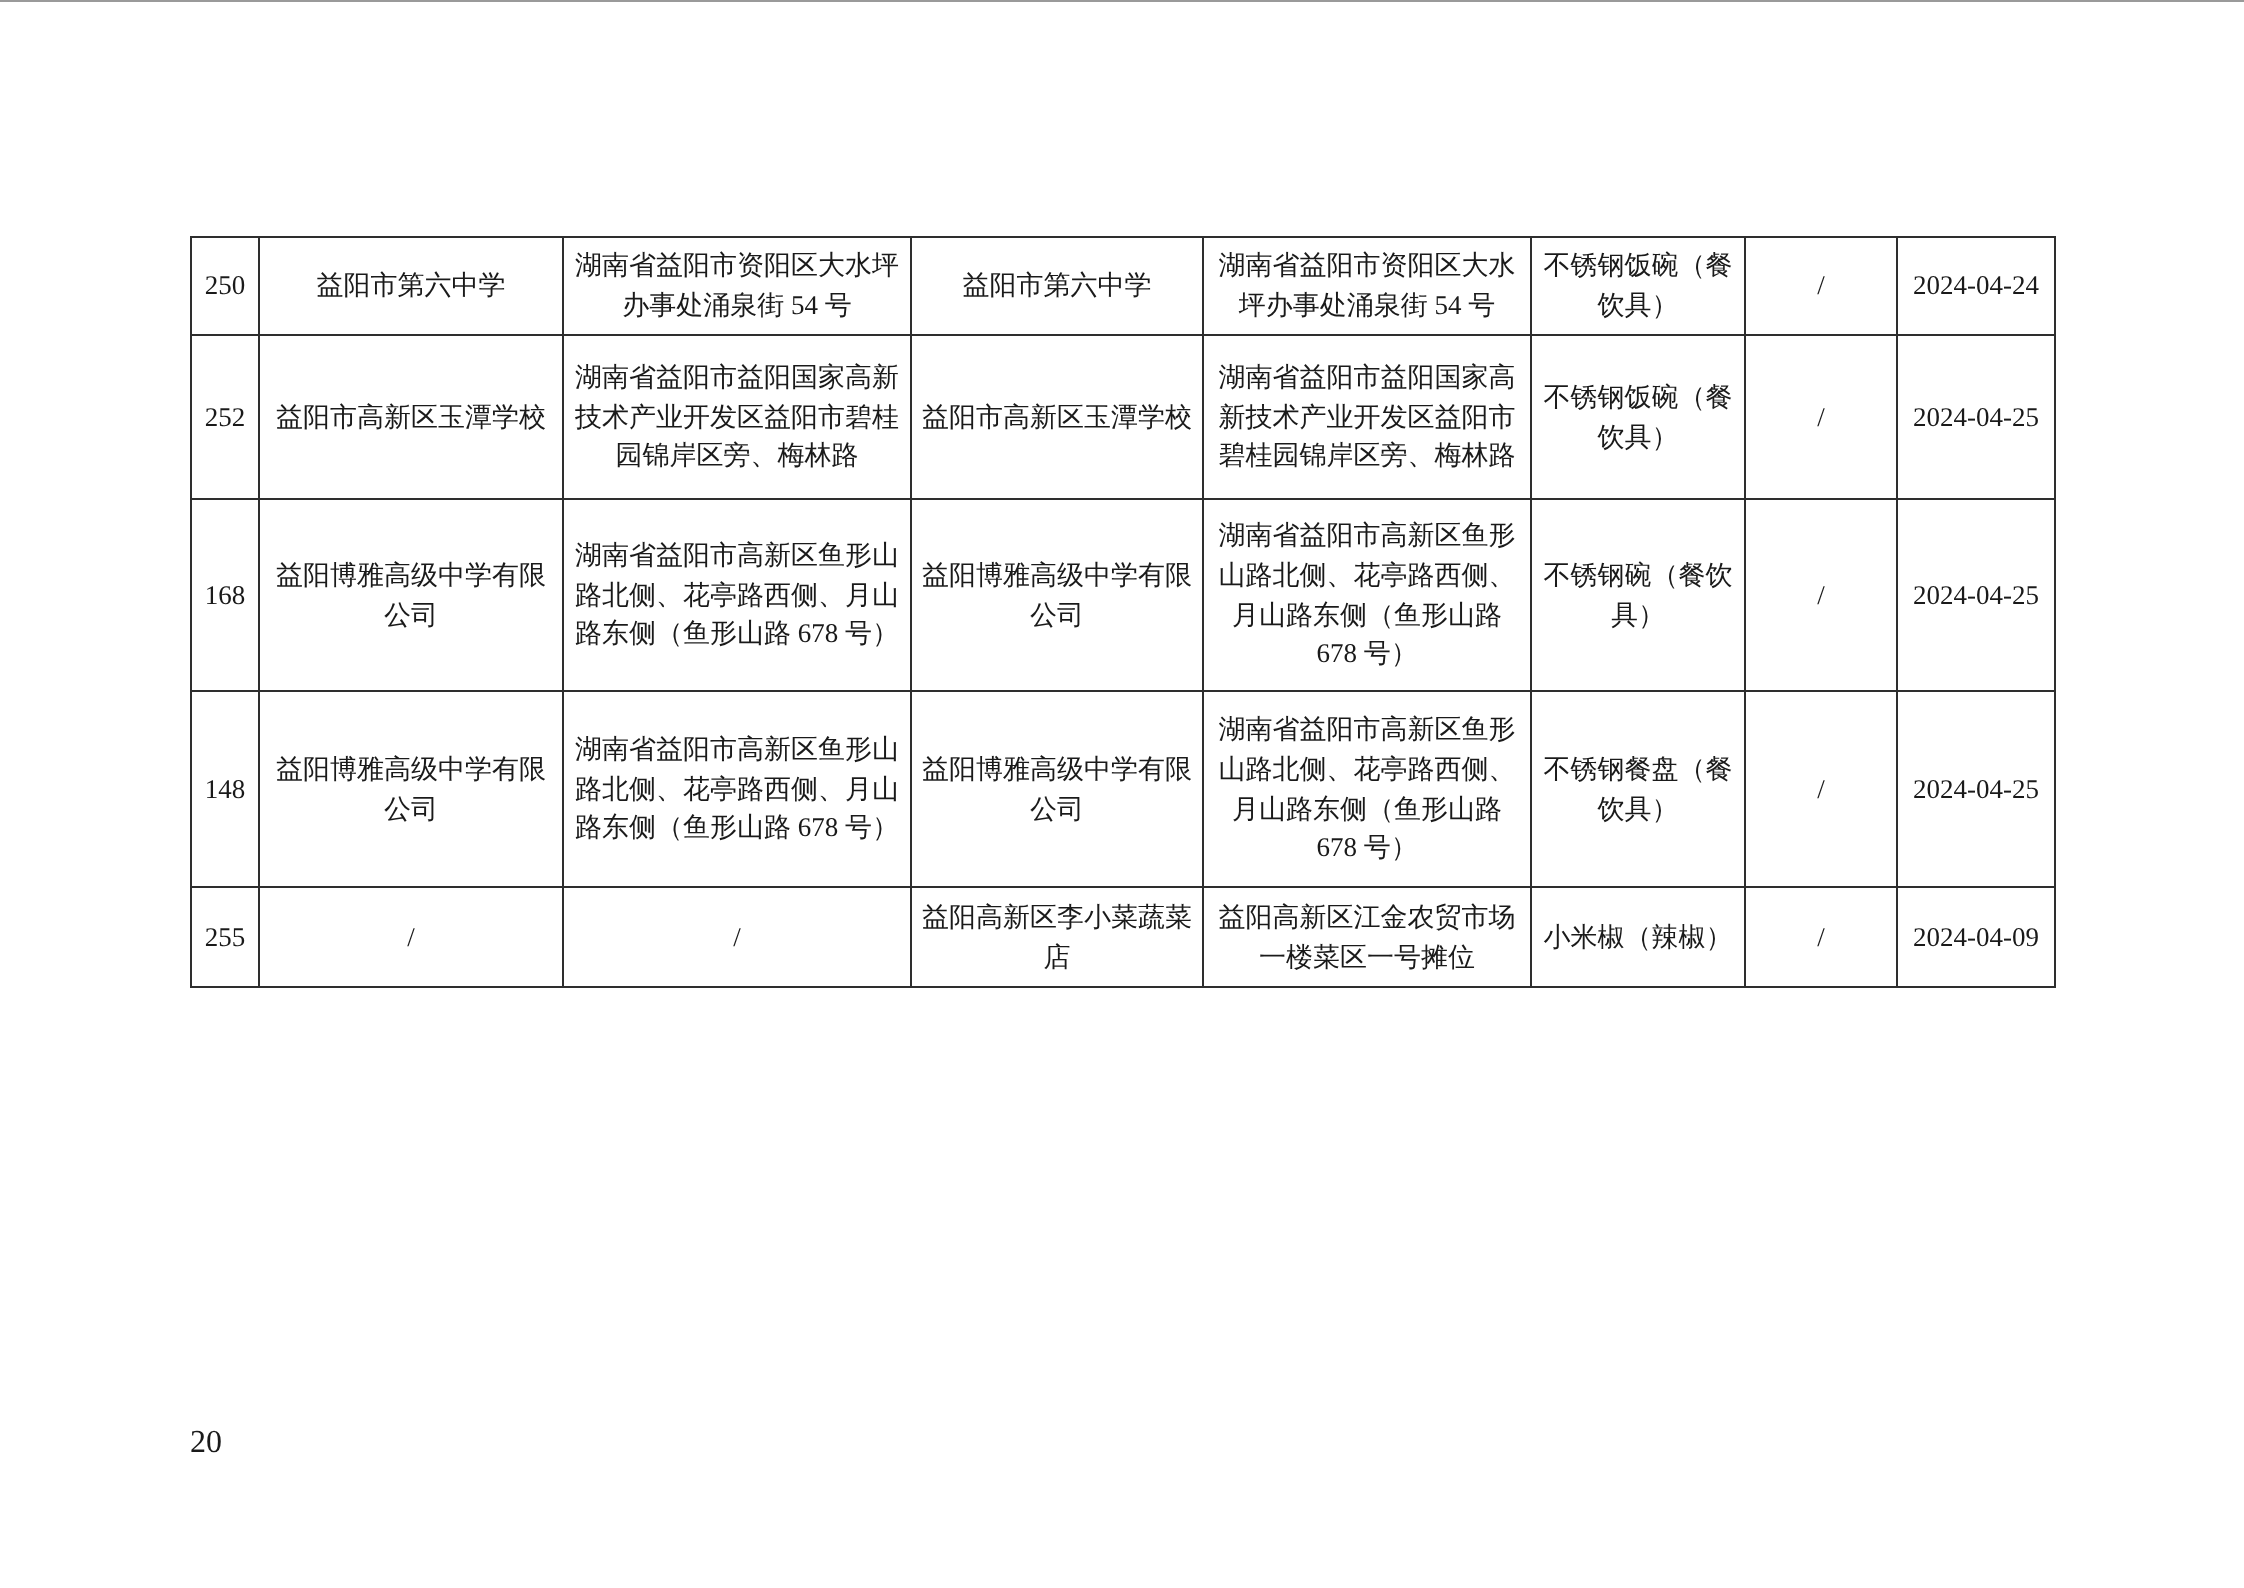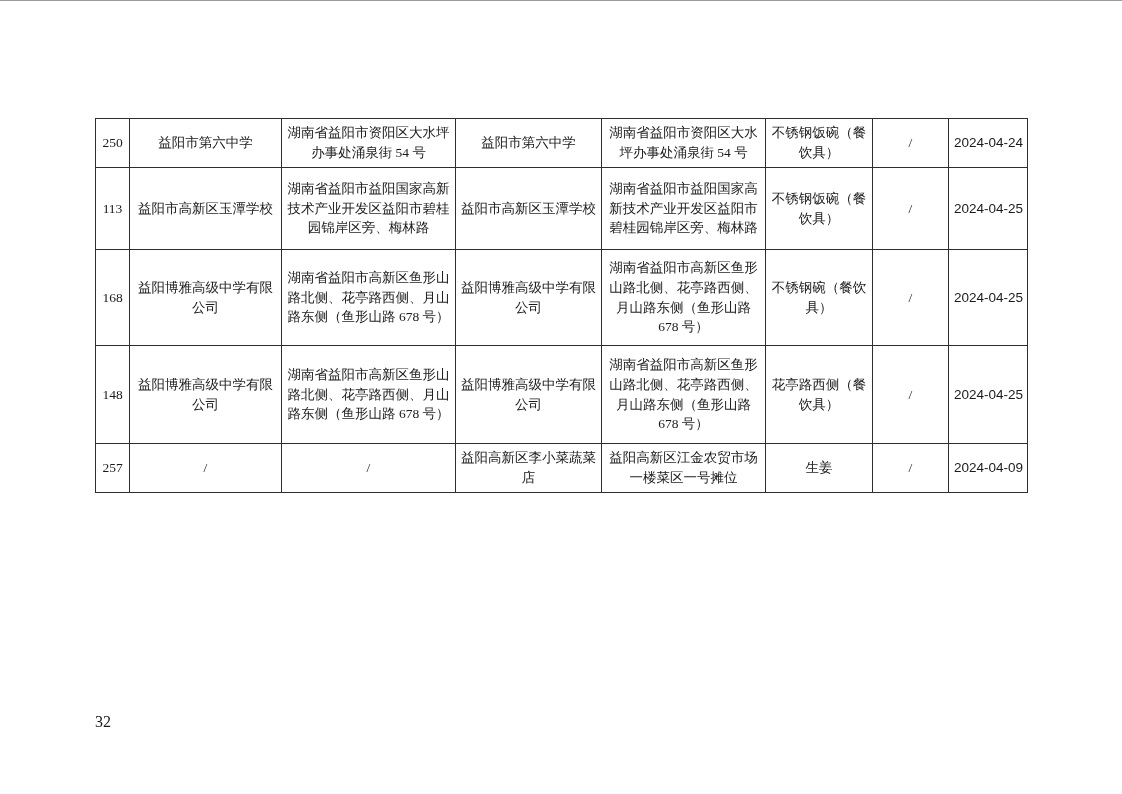--- a/index.html
+++ b/index.html
@@ -42,21 +42,21 @@
   tr.h3 { height: 96px; }
   tr.h4 { height: 98px; }
   tr.h5 { height: 50px; }
   tr.h6 { height: 49px; }
   tr.h7 { height: 49px; }
   td.seq {
     padding: 2px 1px;
     font-size: 13px;
   }
   td.date {
-    font-family: Liberation Sans, sans-serif;
+    font-family: Liberation Serif, serif;
     font-size: 12.5px;
     white-space: nowrap;
     padding: 2px 1px;
   }
   .page-num {
     position: absolute;
     left: 95px;
     top: 712px;
     font-size: 16px;
     line-height: 1.2;
@@ -84,21 +84,21 @@
       <td class="seq">250</td>
       <td>益阳市第六中学</td>
       <td>湖南省益阳市资阳区大水坪办事处涌泉街 54 号</td>
       <td>益阳市第六中学</td>
       <td>湖南省益阳市资阳区大水坪办事处涌泉街 54 号</td>
       <td>不锈钢饭碗（餐饮具）</td>
       <td>/</td>
       <td class="date">2024-04-24</td>
     </tr>
     <tr class="h2">
-      <td class="seq">113</td>
+      <td class="seq">252</td>
       <td>益阳市高新区玉潭学校</td>
       <td>湖南省益阳市益阳国家高新技术产业开发区益阳市碧桂园锦岸区旁、梅林路</td>
       <td>益阳市高新区玉潭学校</td>
       <td>湖南省益阳市益阳国家高新技术产业开发区益阳市碧桂园锦岸区旁、梅林路</td>
       <td>不锈钢饭碗（餐饮具）</td>
       <td>/</td>
       <td class="date">2024-04-25</td>
     </tr>
     <tr class="h3">
       <td class="seq">168</td>
@@ -109,30 +109,30 @@
       <td>不锈钢碗（餐饮具）</td>
       <td>/</td>
       <td class="date">2024-04-25</td>
     </tr>
     <tr class="h4">
       <td class="seq">148</td>
       <td>益阳博雅高级中学有限公司</td>
       <td>湖南省益阳市高新区鱼形山路北侧、花亭路西侧、月山路东侧（鱼形山路 678 号）</td>
       <td>益阳博雅高级中学有限公司</td>
       <td>湖南省益阳市高新区鱼形山路北侧、花亭路西侧、月山路东侧（鱼形山路 678 号）</td>
-      <td>花亭路西侧（餐饮具）</td>
+      <td>不锈钢餐盘（餐饮具）</td>
       <td>/</td>
       <td class="date">2024-04-25</td>
     </tr>
-    <tr class="h7">
-      <td class="seq">257</td>
+    <tr class="h5">
+      <td class="seq">255</td>
       <td>/</td>
       <td>/</td>
       <td>益阳高新区李小菜蔬菜店</td>
       <td>益阳高新区江金农贸市场一楼菜区一号摊位</td>
-      <td>生姜</td>
+      <td>小米椒（辣椒）</td>
       <td>/</td>
       <td class="date">2024-04-09</td>
     </tr>
   </tbody>
 </table>
 
-<div class="page-num">32</div>
+<div class="page-num">20</div>
 
 </body></html>

